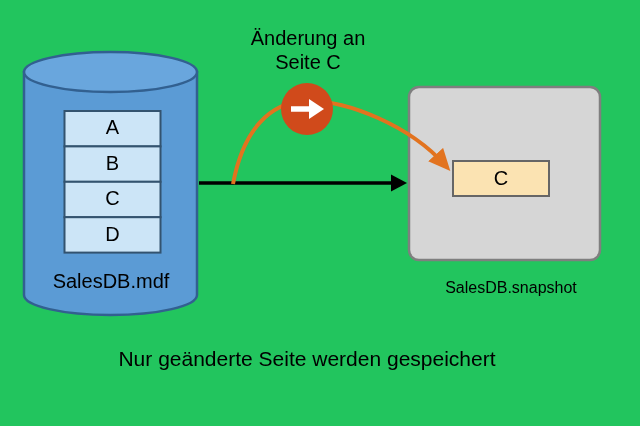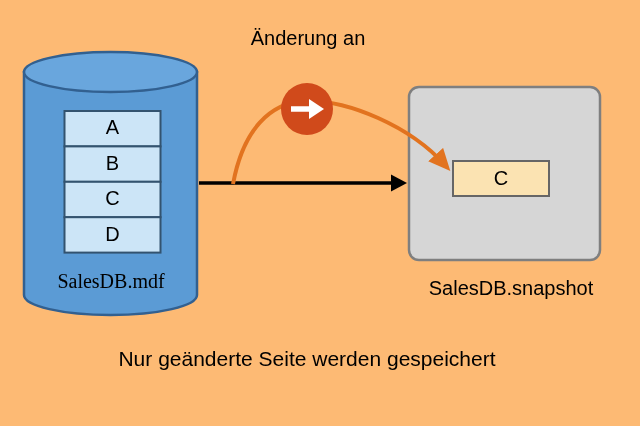--- a/index.html
+++ b/index.html
@@ -1,35 +1,35 @@
 <!DOCTYPE html>
 <html><head>
 <meta charset="utf-8">
 <style>
   html,body{margin:0;padding:0;background:#ffffff;}
   .canvas{
     position:relative;
     width:640px;height:426px;
-    background:#fdba74;
+    background:#22c55e;
     font-family:"Liberation Sans","DejaVu Sans",sans-serif;
     overflow:hidden;
   }
   .shapes{position:absolute;left:0;top:0;width:640px;height:426px;}
   .lbl{
     position:absolute;
     color:#000000;
     text-align:center;
     font-family:"Liberation Sans","DejaVu Sans",sans-serif;
   }
   .annotation{left:198px;top:26px;width:220px;font-size:20px;line-height:24px;}
   .page-letters{left:63px;top:110px;width:99px;}
   .page-letter{height:35.5px;line-height:35.5px;font-size:20px;width:99px;text-align:center;}
   .c-page-label{left:452px;top:160px;width:98px;height:37px;line-height:37px;font-size:20px;}
-  .mdf-label{left:23px;top:270px;width:176px;font-size:20px;line-height:22px;font-family:Liberation Serif, serif;}
-  .snapshot-label{left:391px;top:277px;width:240px;font-size:20px;line-height:22px;}
+  .mdf-label{left:23px;top:270px;width:176px;font-size:20px;line-height:22px;}
+  .snapshot-label{left:391px;top:277px;width:240px;font-size:16px;line-height:22px;}
   .caption{left:0px;top:346px;width:614px;font-size:21px;line-height:26px;}
 </style>
 </head>
 <body>
 
 <div class="canvas">
 
   <svg class="shapes" width="640" height="426" viewBox="0 0 640 426">
     <defs>
       <marker id="orangeHead" markerUnits="userSpaceOnUse" markerWidth="24" markerHeight="22" refX="14" refY="10" orient="auto">
@@ -62,20 +62,21 @@
 
     <g>
       <circle cx="307" cy="109" r="26" fill="#D04A1B"></circle>
       <line x1="291" y1="109" x2="312" y2="109" stroke="#ffffff" stroke-width="5.5"></line>
       <polygon points="309,99 324,109 309,119" fill="#ffffff"></polygon>
     </g>
   </svg>
 
   <div class="lbl annotation">
     <div>Änderung an</div>
+    <div>Seite C</div>
   </div>
 
   <div class="lbl page-letters">
     <div class="page-letter">A</div>
     <div class="page-letter">B</div>
     <div class="page-letter">C</div>
     <div class="page-letter">D</div>
   </div>
 
   <div class="lbl c-page-label">C</div>

